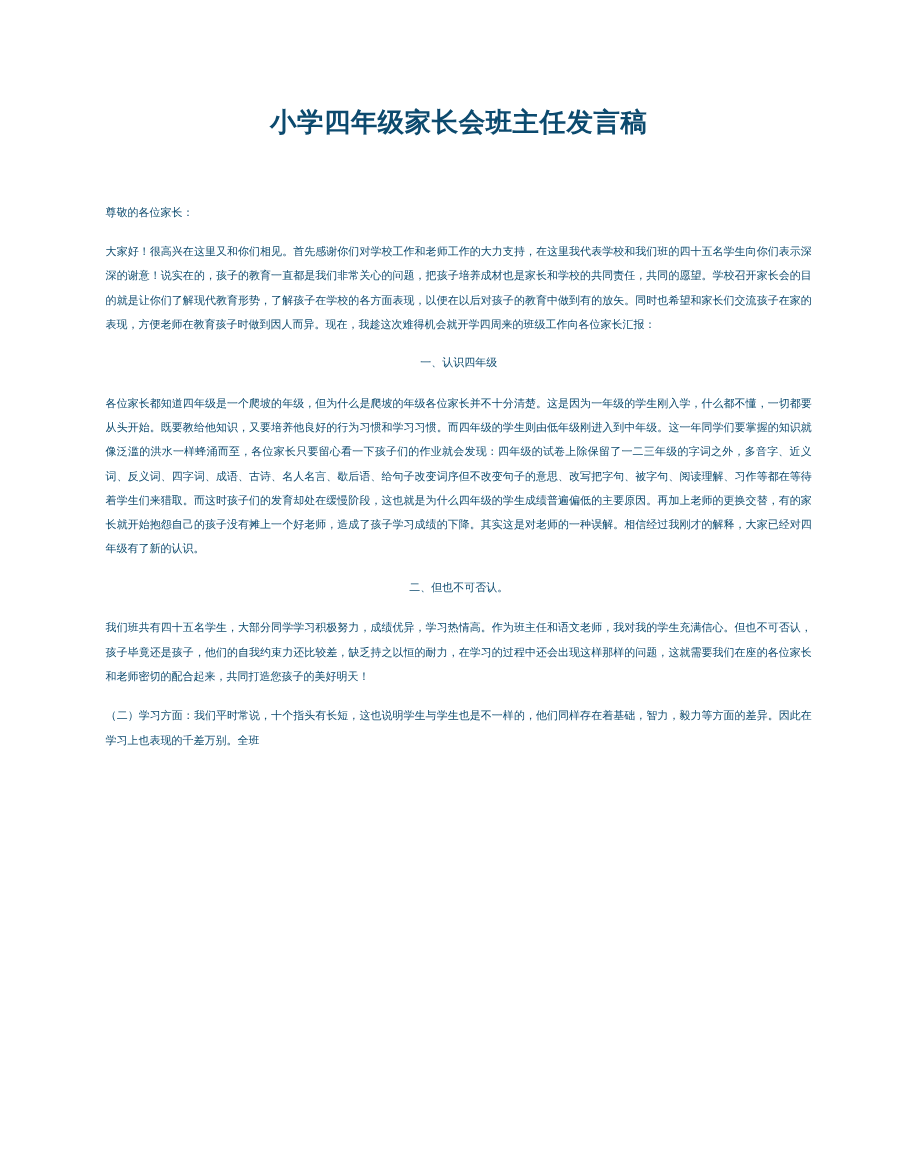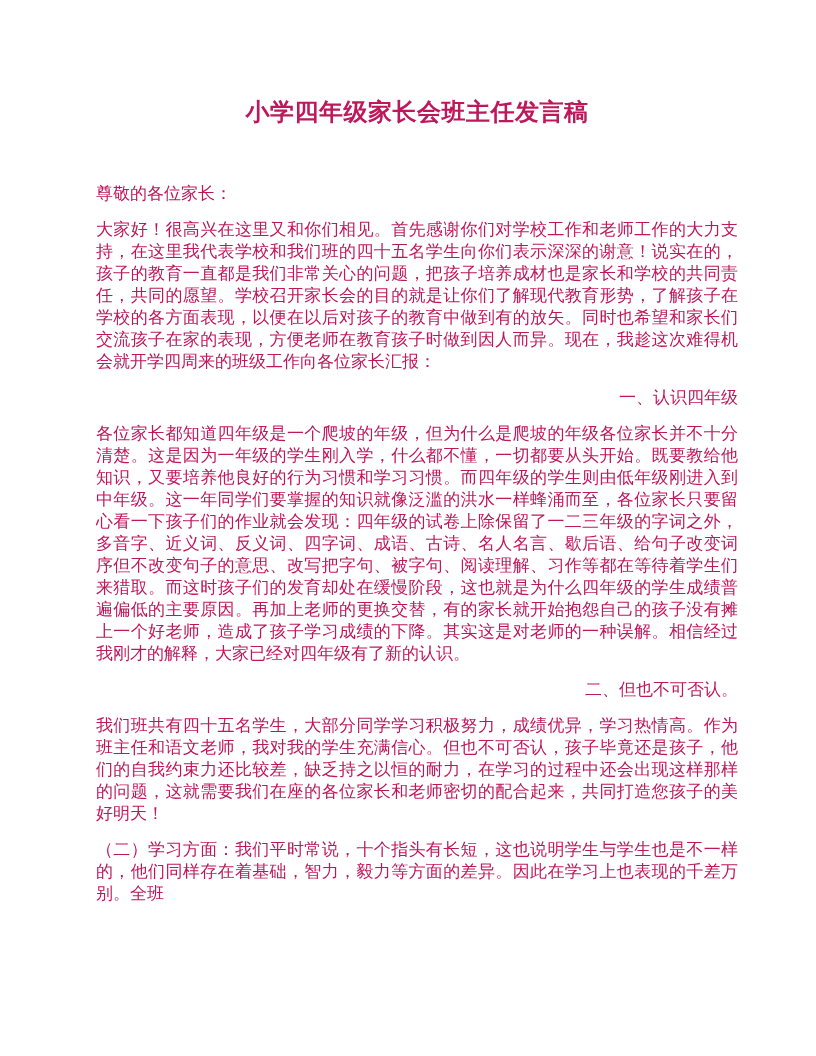--- a/index.html
+++ b/index.html
@@ -6,50 +6,51 @@
     margin: 0;
     padding: 0;
     background: #ffffff;
   }
   .page {
     position: relative;
     width: 816px;
     height: 1056px;
     margin: 0 auto;
     background: #ffffff;
-    color: #be185d;
+    color: #0c4a6e;
     font-family: "Liberation Serif", "DejaVu Serif", serif;
     overflow: hidden;
     box-sizing: border-box;
   }
   .content {
     box-sizing: border-box;
     padding: 96px 78px 0 96px; 
   }
   .doc-title {
     margin: 0 0 55px 0;
     font-size: 24px;
     font-weight: bold;
     line-height: 32px;
     text-align: center;
     letter-spacing: 0.5px;
   }
   .para {
     margin: 0 0 14px 0;
-    font-size: 17px;
+    font-size: 10px;
     line-height: 22px;
     text-align: justify;
     text-justify: inter-ideograph;
     word-break: break-all;
   }
   .salutation {
     text-align: left;
   }
   .heading {
-    text-align: right;
+    text-align: center;
+    font-family: Liberation Mono, monospace;
   }
 </style>
 </head>
 <body>
 
 <div class="page">
   <div class="content">
     <h1 class="doc-title">小学四年级家长会班主任发言稿</h1>
     <p class="para salutation">尊敬的各位家长：</p>
     <div>

